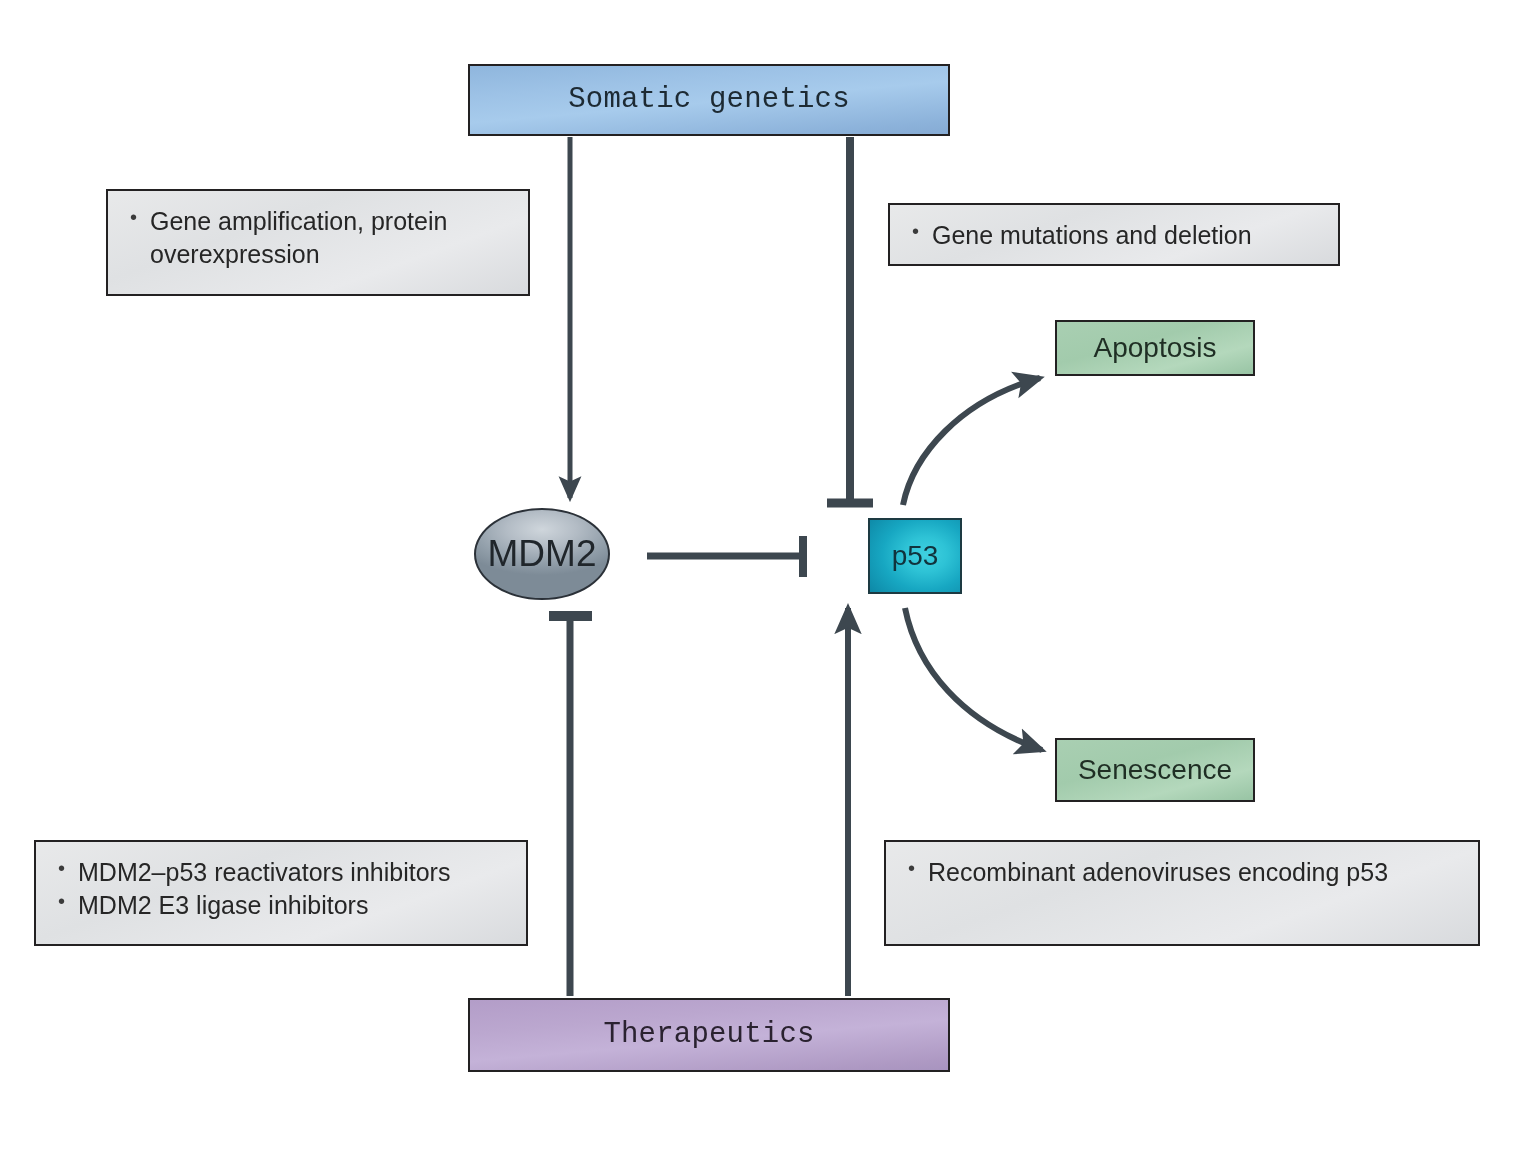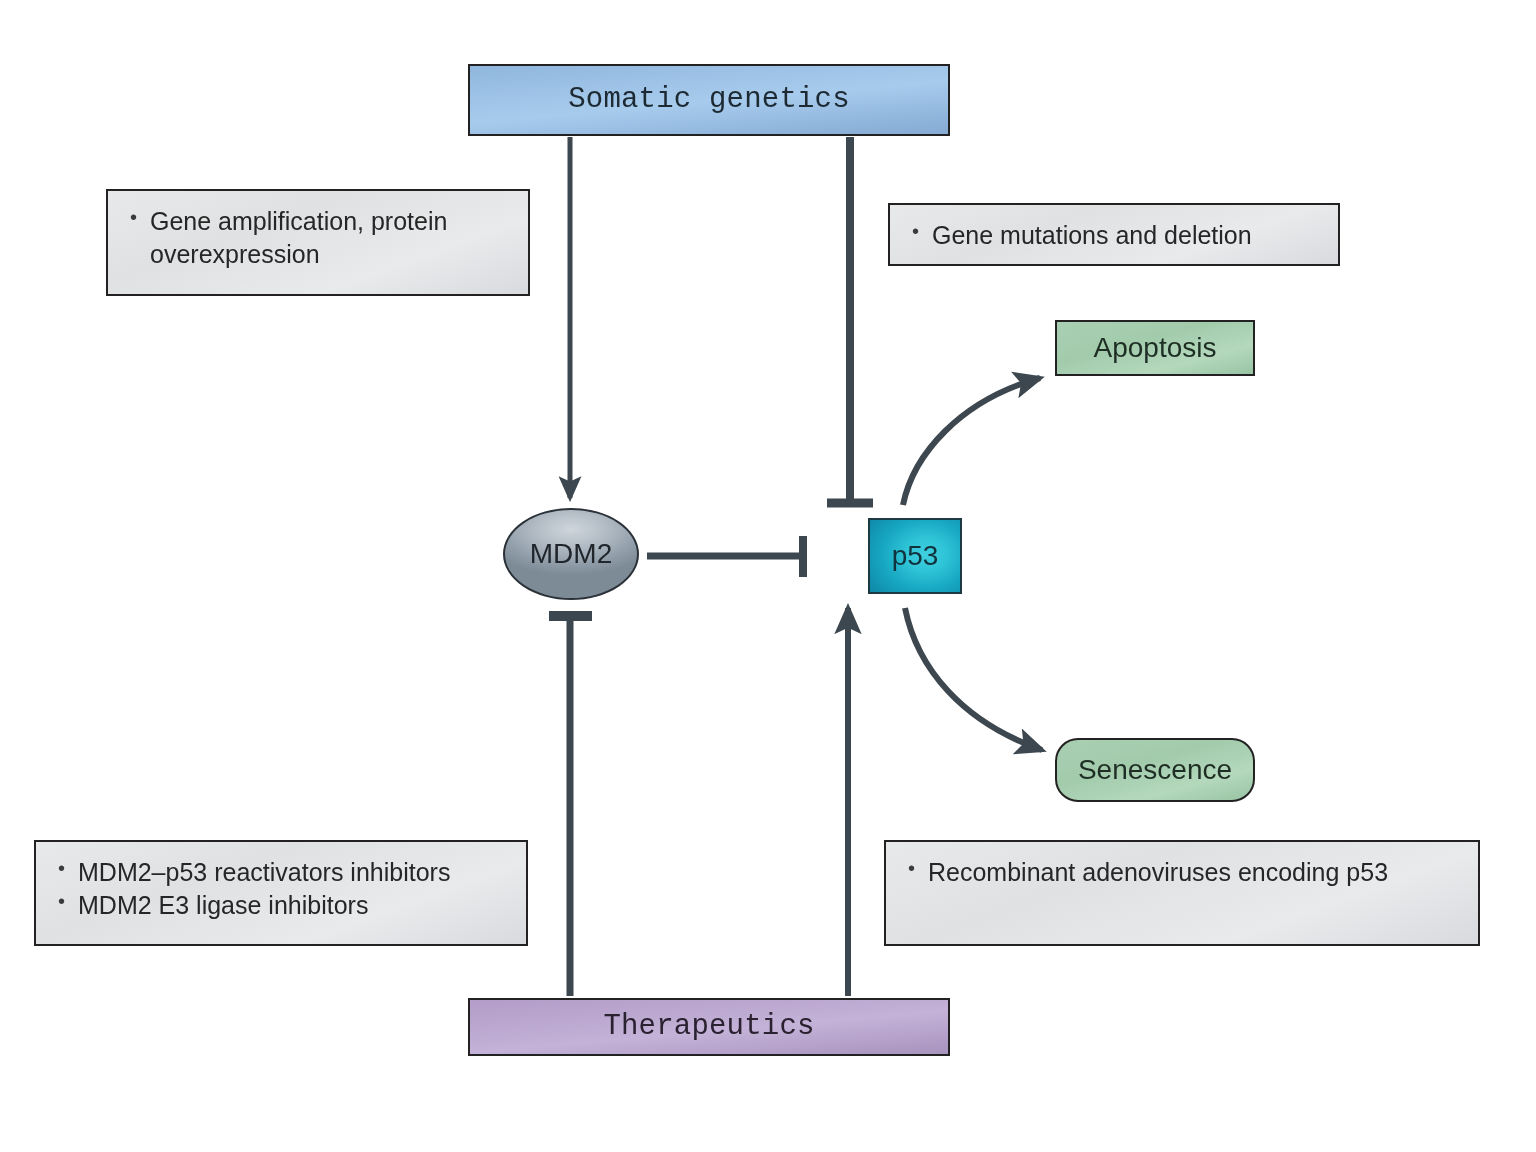--- a/index.html
+++ b/index.html
@@ -40,21 +40,21 @@
     color: #1d2a33;
     font-family: Liberation Mono, monospace;
   }
   #somatic-genetics {
     left: 468px;  top: 64px;
     width: 482px; height: 72px;
     background: linear-gradient(175deg, #8fb6dd 0%, #9dc2e6 28%, #a7cbec 52%, #8cb2da 88%, #86abd4 100%);
   }
   #therapeutics {
     left: 468px;  top: 998px;
-    width: 482px; height: 58px;
+    width: 482px; height: 74px;
     background: linear-gradient(175deg, #b39dc8 0%, #bba7cf 30%, #c4b2d8 55%, #ae99c3 90%, #a894bf 100%);
     color: #2a2230;
   }
 
   
   .callout {
     position: absolute;
     box-sizing: border-box;
     border: 2px solid #232122;
     background: linear-gradient(160deg, #e8e9ea 0%, #dfe1e3 35%, #e9eaec 70%, #d8dadd 100%);
@@ -83,47 +83,47 @@
     font-size: 20px;
     color: #3b3b3b;
   }
   #callout-amplification { left: 106px; top: 189px; width: 424px; height: 107px; }
   #callout-mutations     { left: 888px; top: 203px; width: 452px; height: 63px;  }
   #callout-mdm2-drugs    { left: 34px;  top: 840px; width: 494px; height: 106px; }
   #callout-p53-drugs     { left: 884px; top: 840px; width: 596px; height: 106px; }
 
   
   #mdm2 {
-    left: 503px; top: 508px;
+    left: 474px; top: 508px;
     width: 136px; height: 92px;
     border-radius: 50%;
     border: 2px solid #2b3138;
     background:
       radial-gradient(ellipse 70% 52% at 50% 22%, #cfd6dc 0%, #b3bcc5 38%, #93a0ab 72%, #7d8b97 100%);
-    font-size: 28px;
+    font-size: 37px;
     color: #20262b;
   }
   
   #p53 {
     left: 868px; top: 518px;
     width: 94px; height: 76px;
     border: 2px solid #1d3a42;
     background:
       radial-gradient(ellipse 78% 80% at 62% 48%, #3fd0e0 0%, #2ec3d6 30%, #17a7c2 62%, #0e8aa8 100%);
     font-size: 28px;
     color: #11333d;
   }
   
   .green {
     background: linear-gradient(165deg, #a9cfb2 0%, #a2cbac 40%, #b4d8bc 72%, #98c4a4 100%);
     font-size: 28px;
     color: #1f2e24;
   }
   #apoptosis  { left: 1055px; top: 320px; width: 200px; height: 56px; }
-  #senescence { left: 1055px; top: 738px; width: 200px; height: 64px; border-radius: 23px; }
+  #senescence { left: 1055px; top: 738px; width: 200px; height: 64px; }
 
   
   #edges {
     position: absolute;
     left: 0; top: 0;
     width: 1536px; height: 1152px;
     z-index: 1;
   }
 </style>
 </head>

